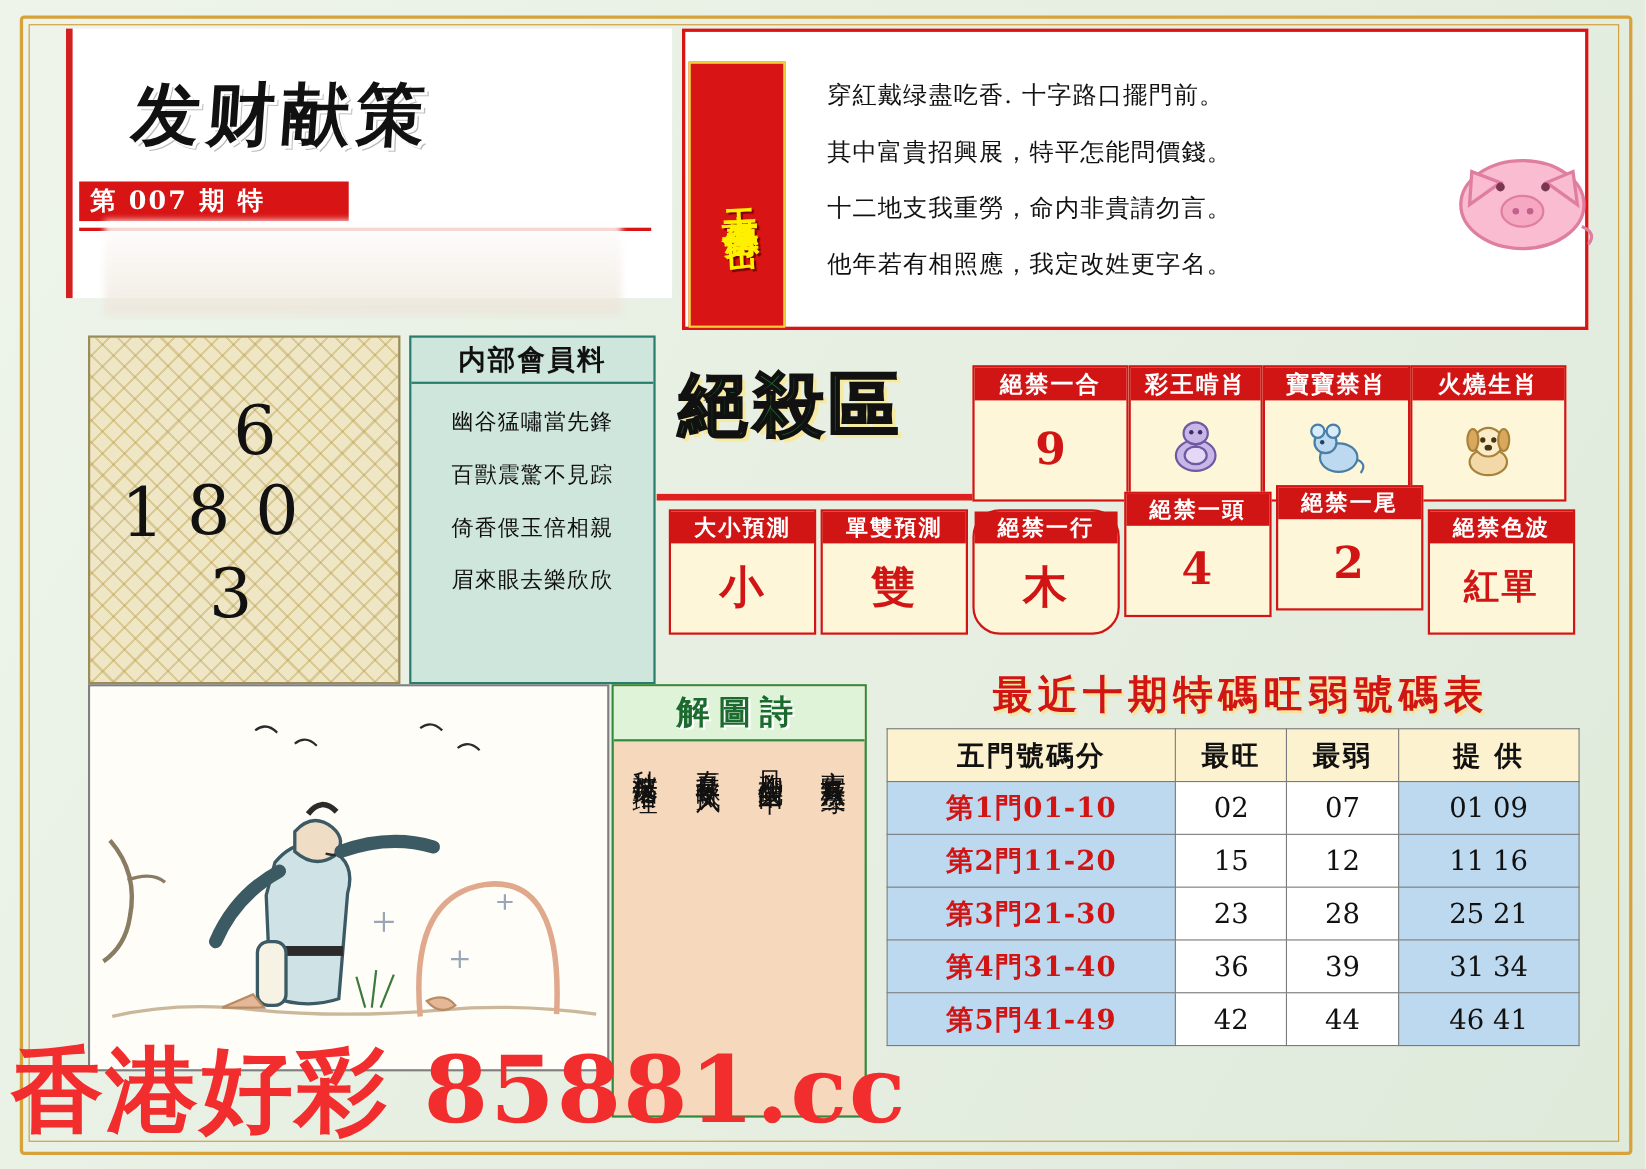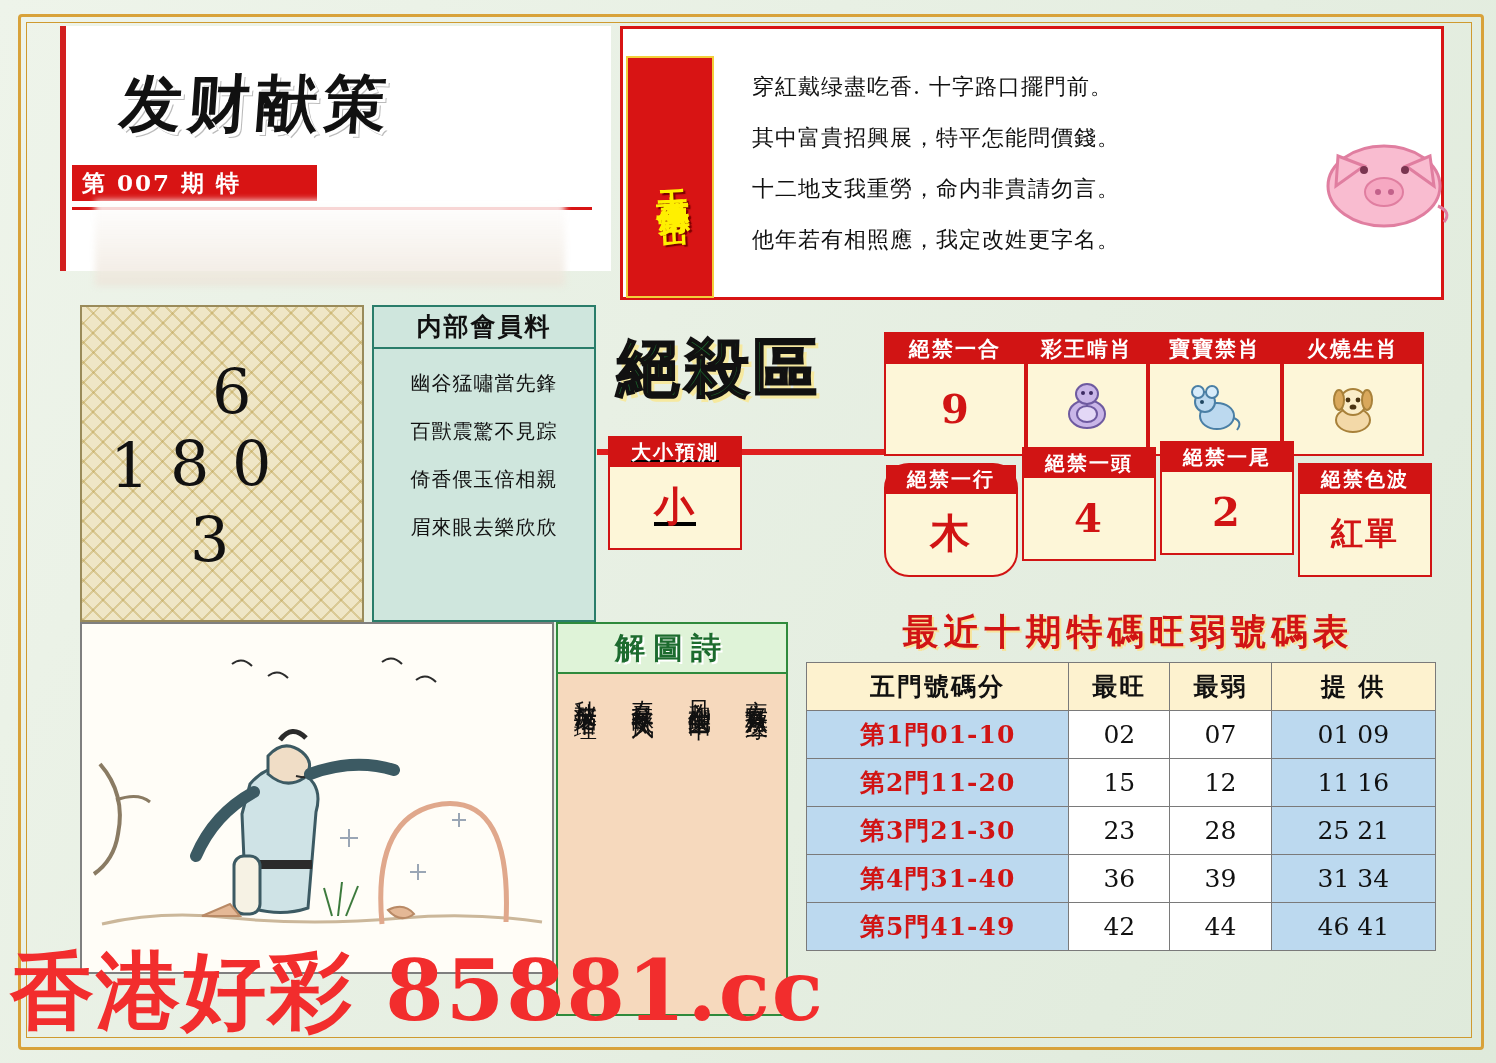--- a/index.html
+++ b/index.html
@@ -190,24 +190,30 @@
         <circle cx="30" cy="24" r="13" fill="#faecc8" stroke="#a8813a" stroke-width="2"></circle>
         <ellipse cx="16" cy="22" rx="5" ry="10" fill="#d9a85c" stroke="#a8813a" stroke-width="2"></ellipse>
         <ellipse cx="44" cy="22" rx="5" ry="10" fill="#d9a85c" stroke="#a8813a" stroke-width="2"></ellipse>
         <circle cx="25" cy="22" r="2.4" fill="#4a3312"></circle>
           <circle cx="35" cy="22" r="2.4" fill="#4a3312"></circle>
         <ellipse cx="30" cy="29" rx="3.4" ry="2.6" fill="#4a3312"></ellipse>
       </svg>
     </div>
   </div>
 
-  <div class="card2" style="left:608px;top:436px;width:130px;height:110px;text-decoration:underline;">
+  <div class="card2" style="left:608px;top:463px;width:130px;height:110px;">
     <div class="ch">大小預測</div>
     <div class="cb">
         <span class="val">小</span>
+      </div>
+  </div>
+  <div class="card2" style="left:746px;top:463px;width:130px;height:110px;">
+    <div class="ch">單雙預測</div>
+    <div class="cb">
+        <span class="val">雙</span>
       </div>
   </div>
   <div class="card2" style="left:884px;top:463px;width:130px;height:110px;border-radius:25px;">
     <div class="ch">絕禁一行</div>
     <div class="cb">
         <span class="val">木</span>
       </div>
   </div>
   <div class="card2" style="left:1022px;top:447px;width:130px;height:110px;">
     <div class="ch">絕禁一頭</div>

